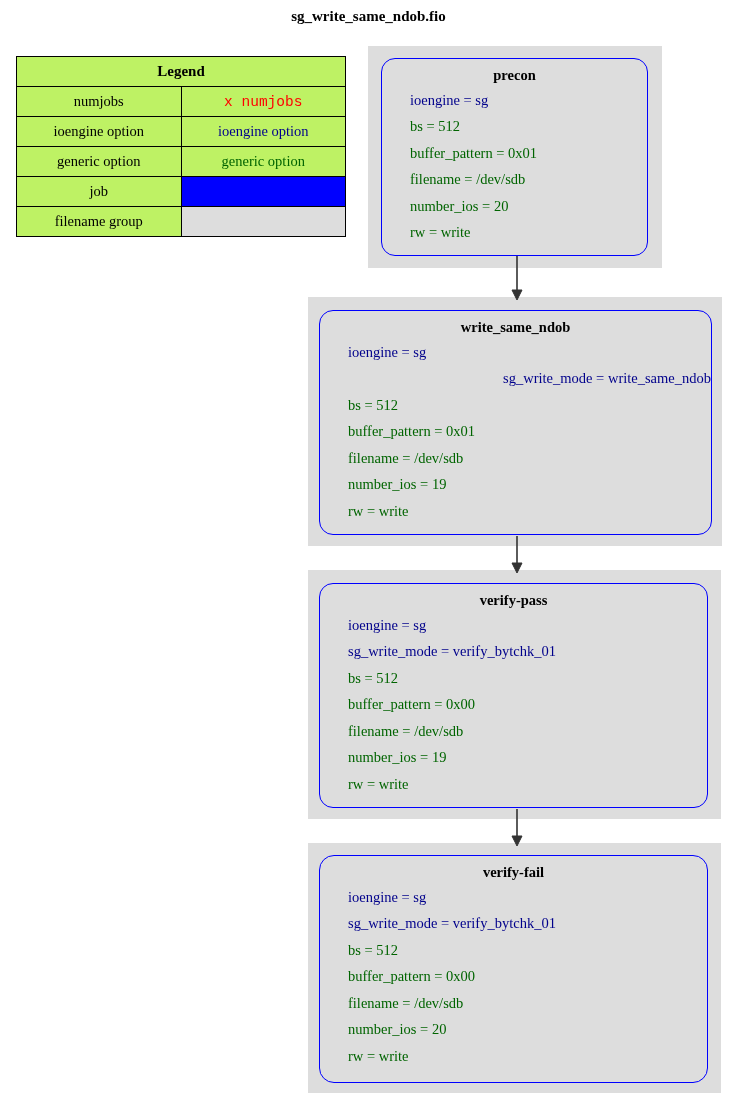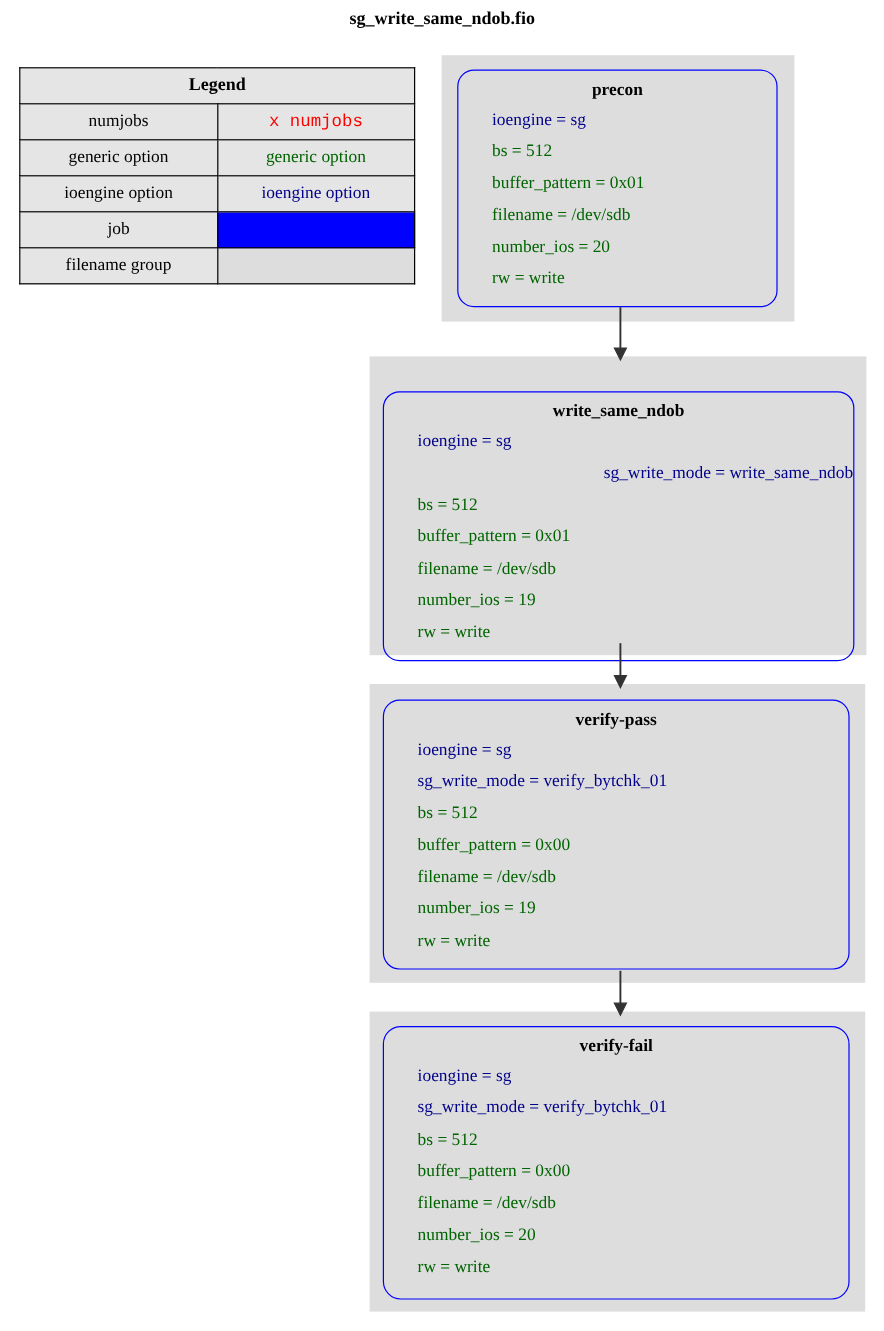--- a/index.html
+++ b/index.html
@@ -40,21 +40,21 @@
     background: #ffffff;
   }
   #legend-table td {
     border: 1.4px solid #000000;
     height: 29px;
     text-align: center;
     vertical-align: middle;
     font-size: 14.5px;
     color: #000000;
     padding: 0 4px;
-    background: #e5e5e5;
+    background: #bef264;
   }
   #legend-table td.legend-head {
     font-weight: bold;
     font-size: 15px;
   }
   .sw-red    { color: #ff0000; }
   .sw-green  { color: #006400; }
   .sw-blue   { color: #00008b; }
   td.swatch-job  { background: #0000ff !important; }
   td.swatch-exec { background: #dddddd !important; }
@@ -118,26 +118,26 @@
 <table id="legend-table">
   <tbody>
     <tr>
       <td class="legend-head" colspan="2">Legend</td>
     </tr>
     <tr>
       <td>numjobs</td>
       <td class="sw-red" style="color: rgb(255, 0, 0); font-family: Liberation Mono, monospace;">x numjobs</td>
     </tr>
     <tr>
+      <td>ioengine option</td>
+      <td class="sw-blue" style="color: rgb(0, 0, 139);">ioengine option</td>
+    </tr>
+    <tr>
       <td>generic option</td>
       <td class="sw-green" style="color: rgb(0, 100, 0);">generic option</td>
-    </tr>
-    <tr>
-      <td>ioengine option</td>
-      <td class="sw-blue" style="color: rgb(0, 0, 139);">ioengine option</td>
     </tr>
     <tr>
       <td>job</td>
       <td class="swatch-job" style="background: rgb(0, 0, 255);"></td>
     </tr>
     <tr>
       <td>filename group</td>
       <td class="swatch-exec" style="background: rgb(221, 221, 221);"></td>
     </tr>
   </tbody>
@@ -155,21 +155,21 @@
     <div class="node-opts">
       <div class="opt-line opt-ioengine" style="color: rgb(0, 0, 139);">ioengine = sg</div>
       <div class="opt-line opt-generic" style="color: rgb(0, 100, 0);">bs = 512</div>
       <div class="opt-line opt-generic" style="color: rgb(0, 100, 0);">buffer_pattern = 0x01</div>
       <div class="opt-line opt-generic" style="color: rgb(0, 100, 0);">filename = /dev/sdb</div>
       <div class="opt-line opt-generic" style="color: rgb(0, 100, 0);">number_ios = 20</div>
       <div class="opt-line opt-generic" style="color: rgb(0, 100, 0);">rw = write</div>
     </div>
   </div>
 
-  <div class="node" style="left: 319px; top: 326px; width: 393px; height: 225px; border-color: rgb(0, 0, 255);">
+  <div class="node" style="left: 319px; top: 310px; width: 393px; height: 225px; border-color: rgb(0, 0, 255);">
     <div class="node-title">write_same_ndob</div>
     <div class="node-opts">
       <div class="opt-line opt-ioengine" style="color: rgb(0, 0, 139);">ioengine = sg</div>
       <div class="opt-line opt-ioengine" style="color: rgb(0, 0, 139); text-align: right;">sg_write_mode = write_same_ndob</div>
       <div class="opt-line opt-generic" style="color: rgb(0, 100, 0);">bs = 512</div>
       <div class="opt-line opt-generic" style="color: rgb(0, 100, 0);">buffer_pattern = 0x01</div>
       <div class="opt-line opt-generic" style="color: rgb(0, 100, 0);">filename = /dev/sdb</div>
       <div class="opt-line opt-generic" style="color: rgb(0, 100, 0);">number_ios = 19</div>
       <div class="opt-line opt-generic" style="color: rgb(0, 100, 0);">rw = write</div>
     </div>

